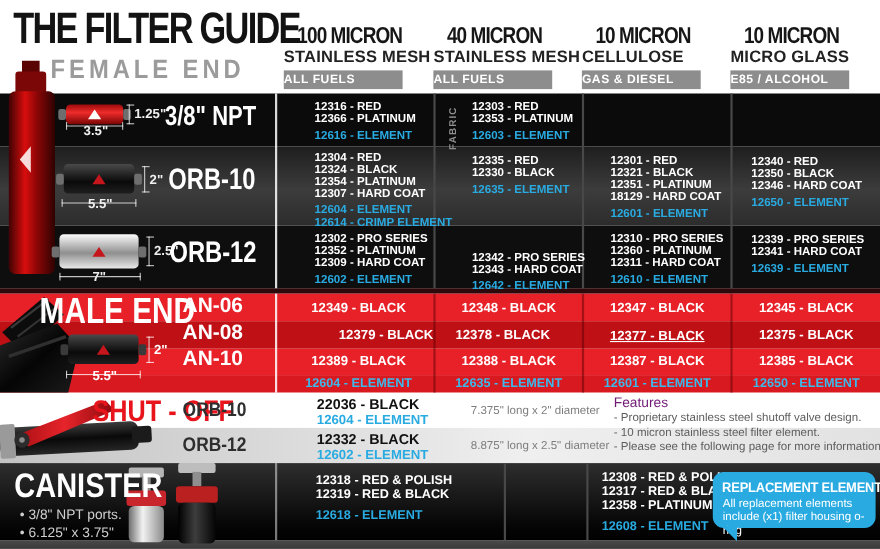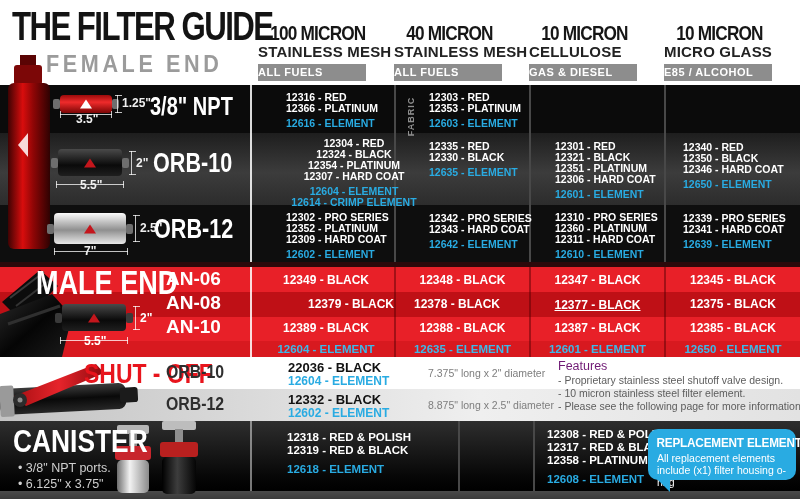--- a/index.html
+++ b/index.html
@@ -253,58 +253,58 @@
       <div class="cell-gap"></div>
       <div class="element-line">12616 - ELEMENT</div>
     </div>
   <div class="cell" style="left:396px;top:85px;width:133px;padding:7px 0 0 33px;">
       <span class="cell-note">FABRIC</span>
       <div class="part-line">12303 - RED</div>
       <div class="part-line">12353 - PLATINUM</div>
       <div class="cell-gap"></div>
       <div class="element-line">12603 - ELEMENT</div>
     </div>
-  <div class="cell" style="left:258px;top:133px;width:136px;padding:5px 0 0 28px;text-align:center;">
+  <div class="cell" style="left:258px;top:133px;width:136px;padding:5px 0 0 28px;">
       <div class="part-line">12304 - RED</div>
       <div class="part-line">12324 - BLACK</div>
       <div class="part-line">12354 - PLATINUM</div>
       <div class="part-line">12307 - HARD COAT</div>
       <div class="cell-gap"></div>
       <div class="element-line">12604 - ELEMENT</div>
       <div class="element-line">12614 - CRIMP ELEMENT</div>
     </div>
   <div class="cell" style="left:396px;top:133px;width:133px;padding:8px 0 0 33px;">
       <div class="part-line">12335 - RED</div>
       <div class="part-line">12330 - BLACK</div>
       <div class="cell-gap"></div>
       <div class="element-line">12635 - ELEMENT</div>
     </div>
   <div class="cell" style="left:531px;top:133px;width:133px;padding:8px 0 0 24px;">
       <div class="part-line">12301 - RED</div>
       <div class="part-line">12321 - BLACK</div>
       <div class="part-line">12351 - PLATINUM</div>
-      <div class="part-line">12306 - HARD COAT</div>
+      <div class="part-line">18129 - HARD COAT</div>
       <div class="cell-gap"></div>
       <div class="element-line">12601 - ELEMENT</div>
     </div>
   <div class="cell" style="left:666px;top:133px;width:134px;padding:9px 0 0 17px;">
       <div class="part-line">12340 - RED</div>
       <div class="part-line">12350 - BLACK</div>
       <div class="part-line">12346 - HARD COAT</div>
       <div class="cell-gap"></div>
       <div class="element-line">12650 - ELEMENT</div>
     </div>
   <div class="cell" style="left:258px;top:205px;width:136px;padding:7px 0 0 28px;">
       <div class="part-line">12302 - PRO SERIES</div>
       <div class="part-line">12352 - PLATINUM</div>
       <div class="part-line">12309 - HARD COAT</div>
       <div class="cell-gap"></div>
       <div class="element-line">12602 - ELEMENT</div>
     </div>
-  <div class="cell" style="left:396px;top:205px;width:133px;padding:8px 0 0 33px;">
+  <div class="cell" style="left:396px;top:205px;width:133px;padding:24px 0 0 33px;">
       <div class="part-line">12342 - PRO SERIES</div>
       <div class="part-line">12343 - HARD COAT</div>
       <div class="cell-gap"></div>
       <div class="element-line">12642 - ELEMENT</div>
     </div>
   <div class="cell" style="left:531px;top:205px;width:133px;padding:7px 0 0 24px;">
       <div class="part-line">12310 - PRO SERIES</div>
       <div class="part-line">12360 - PLATINUM</div>
       <div class="part-line">12311 - HARD COAT</div>
       <div class="cell-gap"></div>

